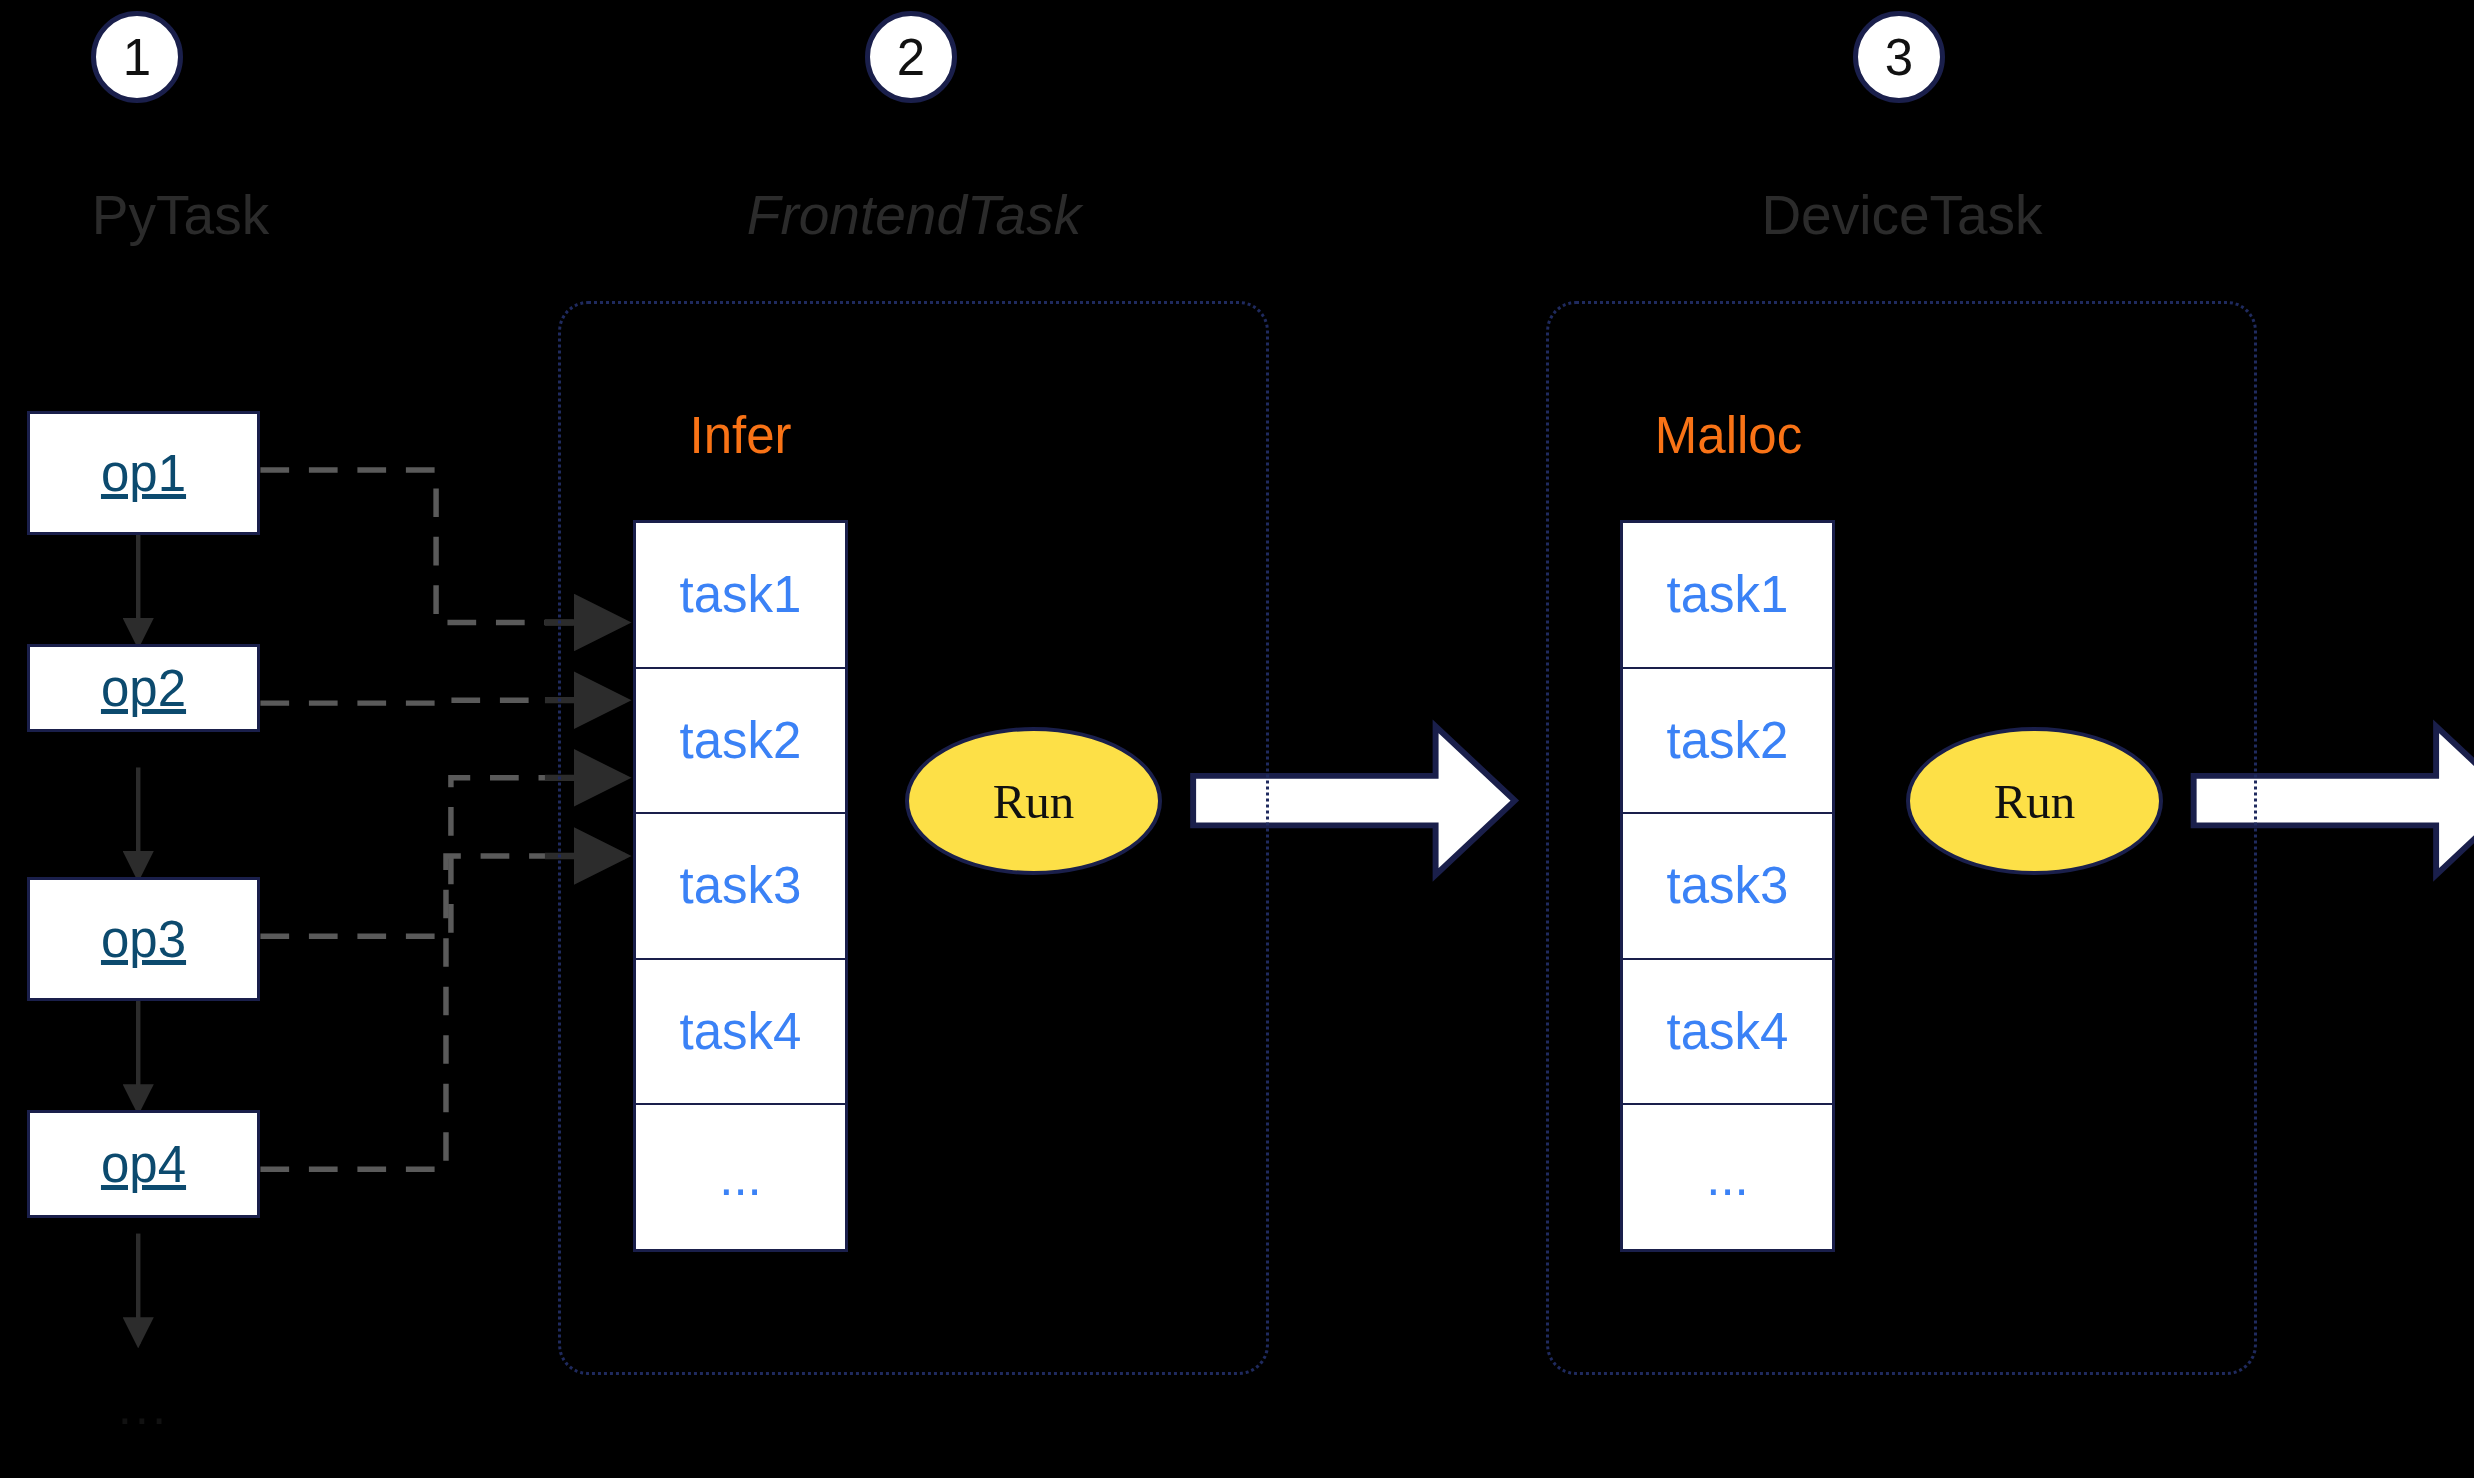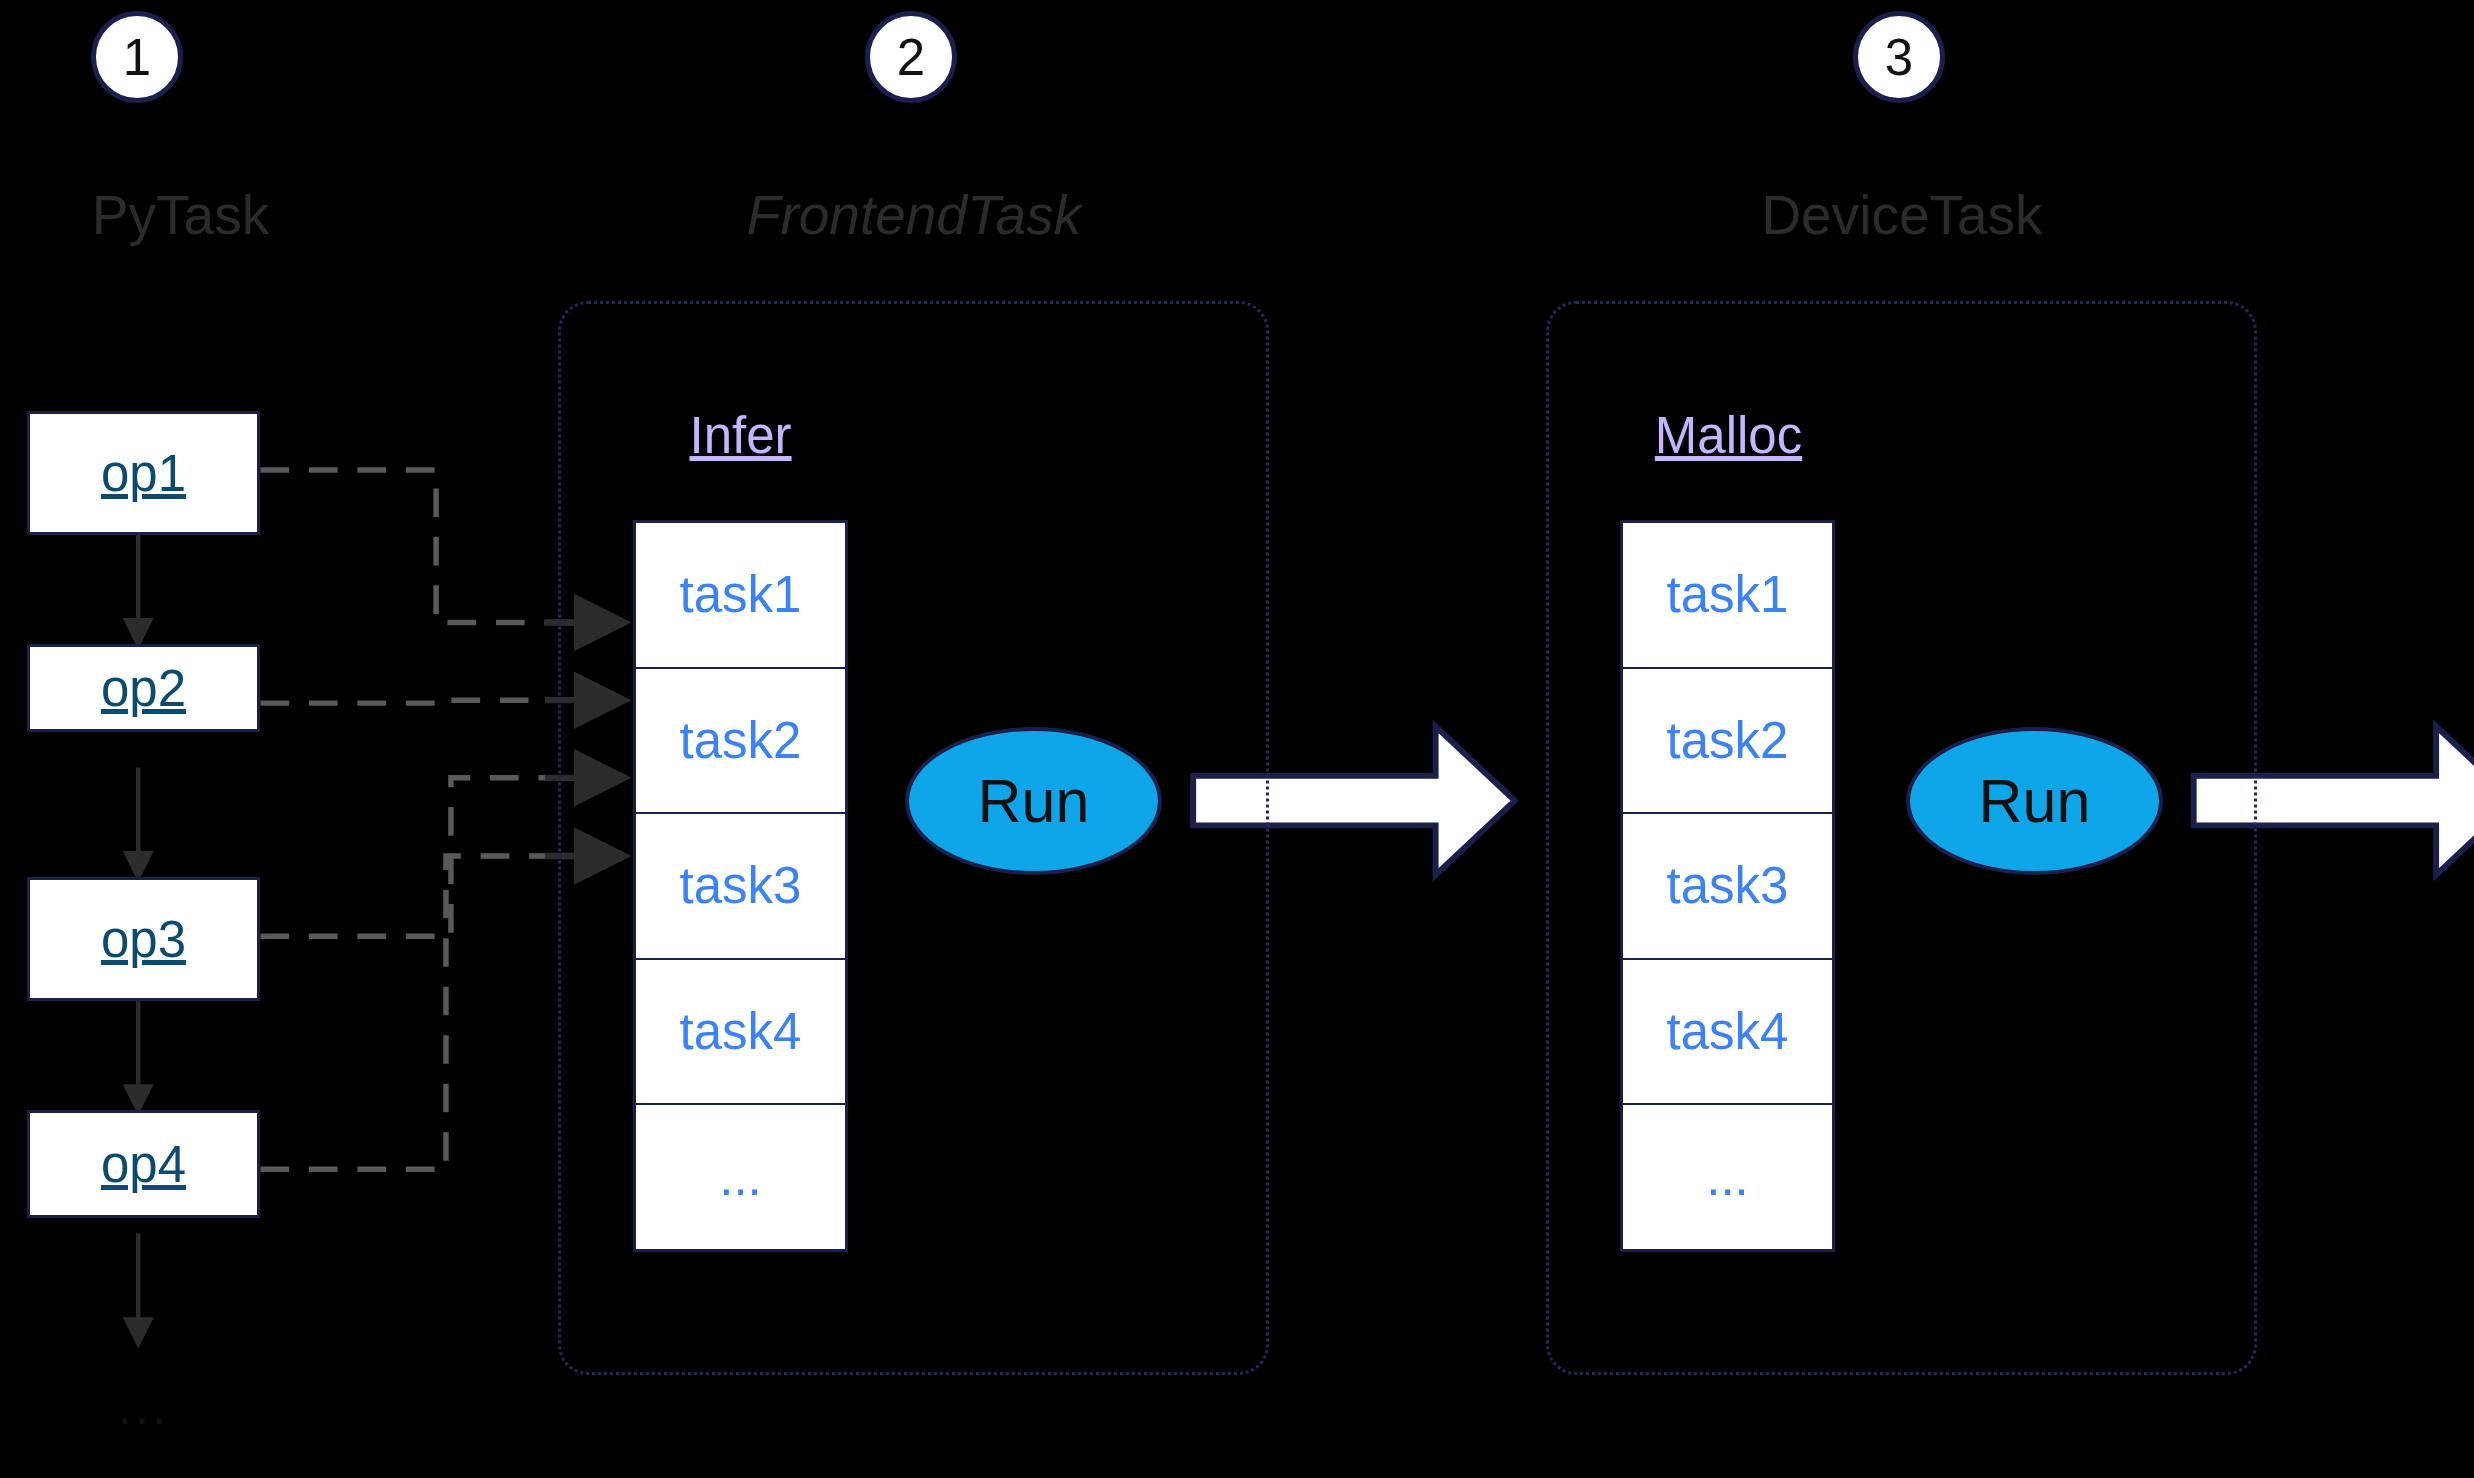--- a/index.html
+++ b/index.html
@@ -26,22 +26,22 @@
     font-size:55px;color:#2b2b2b;white-space:nowrap;
     text-align:center;line-height:1;
   }
   
   .lane{
     border:3.5px dotted #1f2a5e;border-radius:30px;
     box-sizing:border-box;background:transparent;
   }
   
   .queue-title{
-    font-size:51px;color:#c4b5fd;line-height:1.18;
-    text-align:center;white-space:pre-line;text-decoration:underline;
+    font-size:51px;color:#f97316;line-height:1.18;
+    text-align:center;white-space:pre-line;
   }
   
   .op-box{
     background:#ffffff;border:3.5px solid #1a1f4b;
     box-sizing:border-box;
     display:flex;align-items:center;justify-content:center;
     font-size:51px;color:#0c4a6e;text-decoration:underline;
   }
   
   .queue-stack{
@@ -50,24 +50,24 @@
   }
   .queue-cell{
     flex:1 1 0;
     display:flex;align-items:center;justify-content:center;
     font-size:51px;color:#3b82f6;
     border-bottom:2.5px solid #1a1f4b;box-sizing:border-box;
   }
   .queue-cell:last-child{border-bottom:none;}
   
   .run-ellipse{
-    background:#0ea5e9;border:4px solid #1a1f4b;border-radius:50%;
+    background:#fde047;border:4px solid #1a1f4b;border-radius:50%;
     box-sizing:border-box;
     display:flex;align-items:center;justify-content:center;
-    font-size:61px;color:#111111;
+    font-size:49px;color:#111111;font-family:Liberation Serif, serif;
   }
   
   .dots{
     font-size:51px;color:#111111;letter-spacing:.06em;line-height:1;
   }
 </style>
 </head>
 <body>
 
 <div id="stage">

